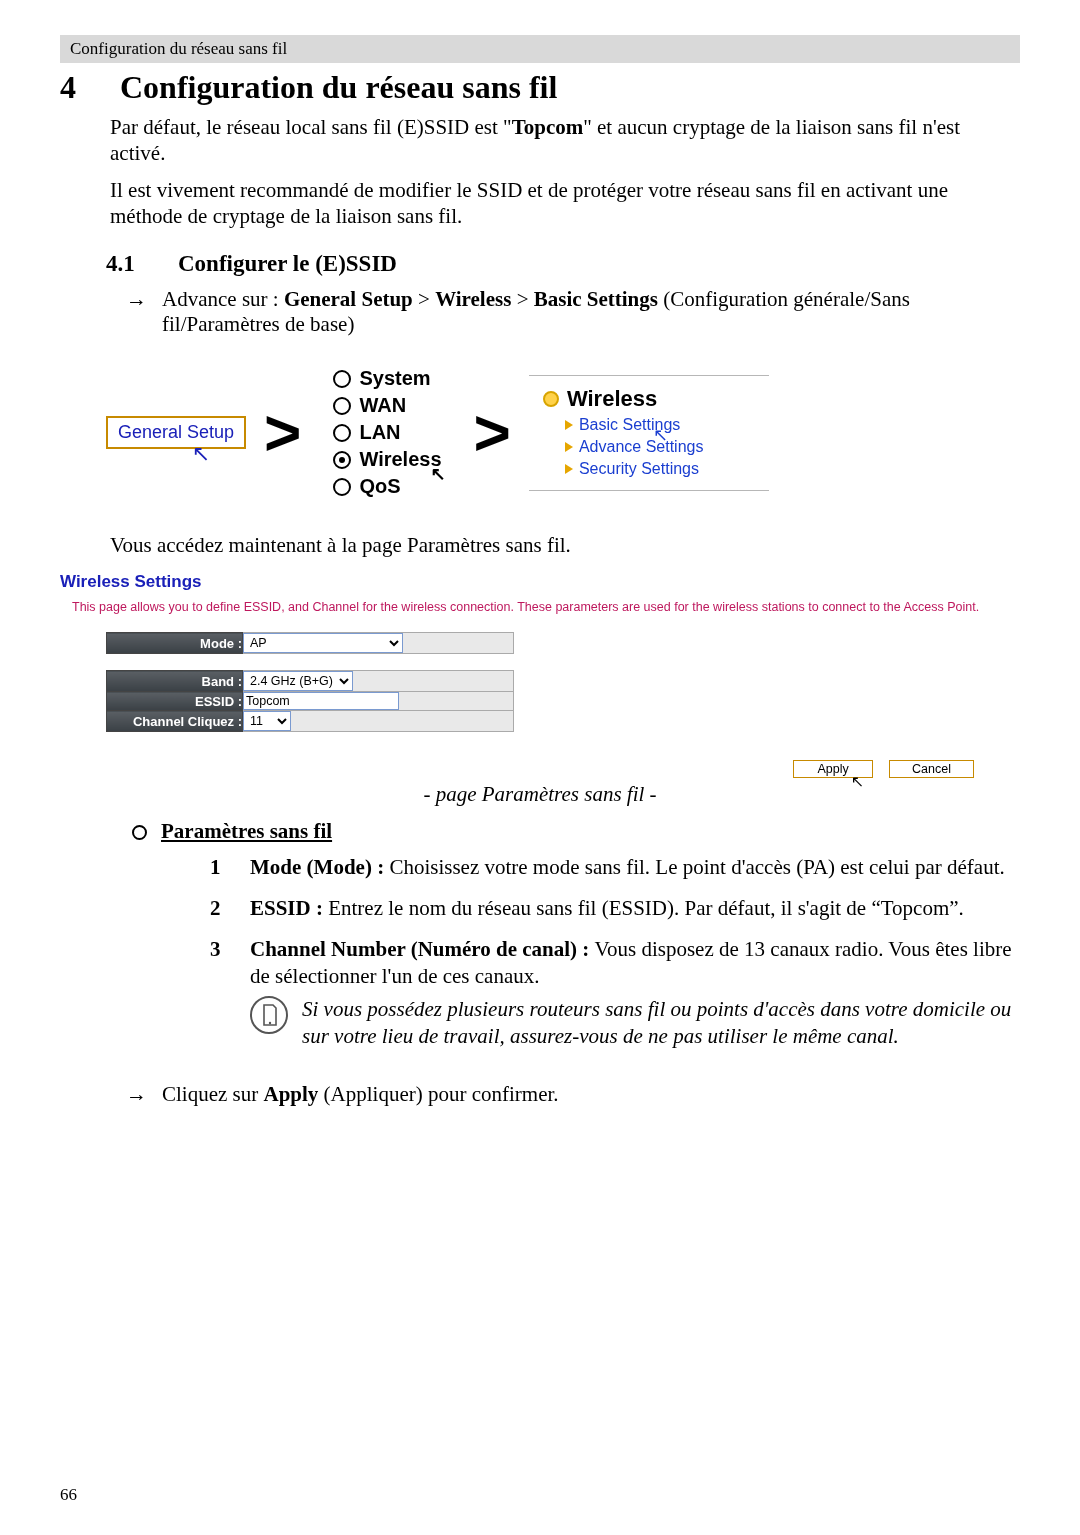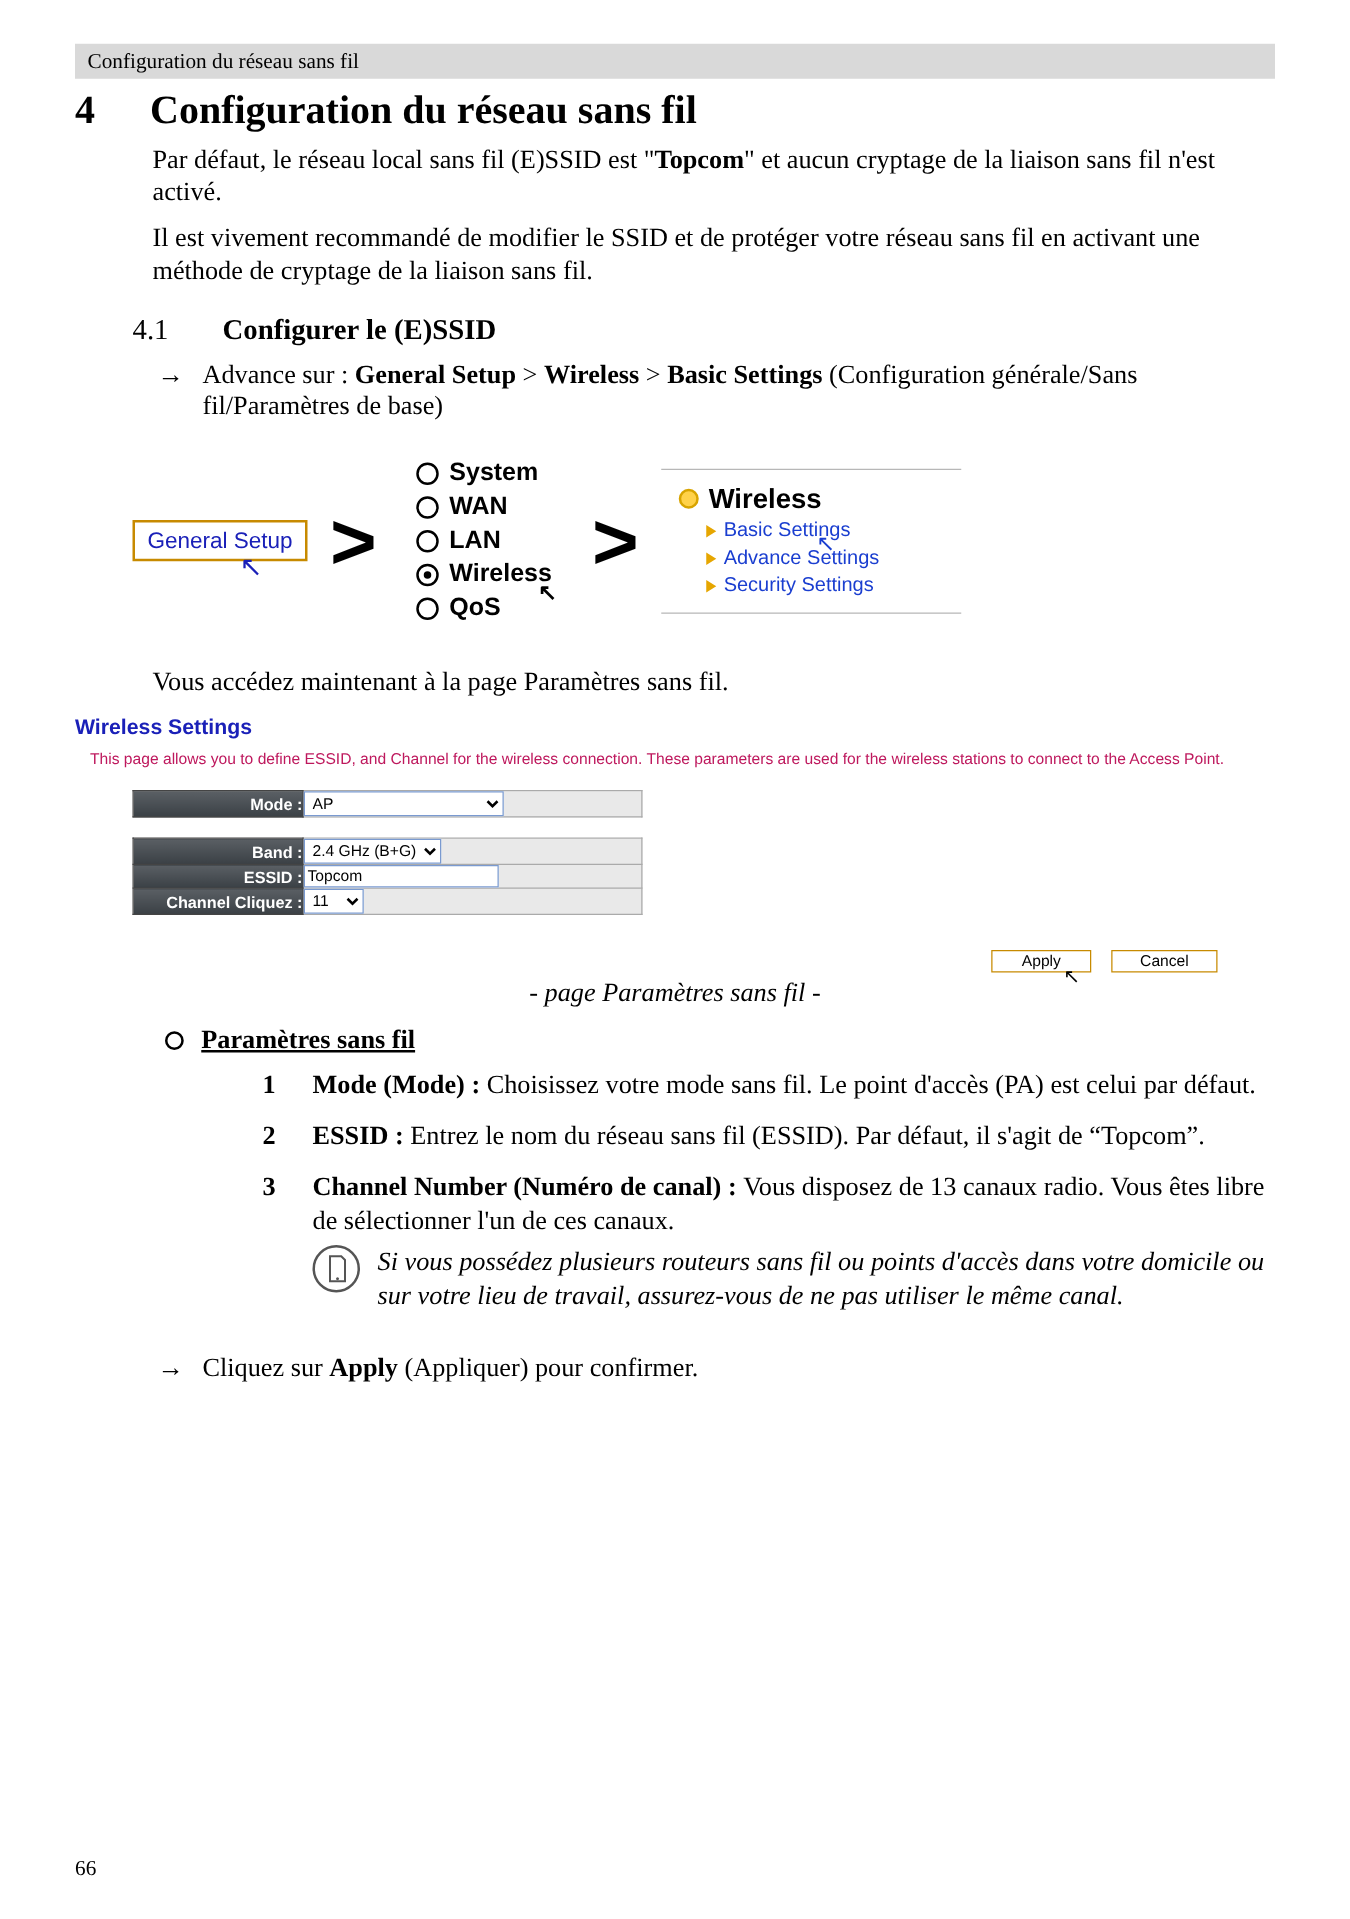--- a/index.html
+++ b/index.html
@@ -34,27 +34,27 @@
     font-weight: bold;
     min-width: 40px;
   }
   .chapter-title {
     font-size: 32px;
     font-weight: bold;
   }
   .body-block {
     margin-left: 46px;
   }
-  p { margin: 2px 0 10px 16px; line-height: 1.25; }
+  p { margin: 2px 0 10px 4px; line-height: 1.25; }
   .section-row {
     display: flex;
     gap: 28px;
     margin: 22px 0 10px 0;
   }
-  .section-num { font-size: 23px; font-weight: normal; min-width: 44px; }
+  .section-num { font-size: 23px; font-weight: bold; min-width: 44px; }
   .section-title { font-size: 23px; font-weight: bold; }
   .step-row {
     display: flex;
     gap: 10px;
     margin-left: 66px;
   }
   .arrow-glyph { min-width: 26px; }
   .bold { font-weight: bold; }
 
   

